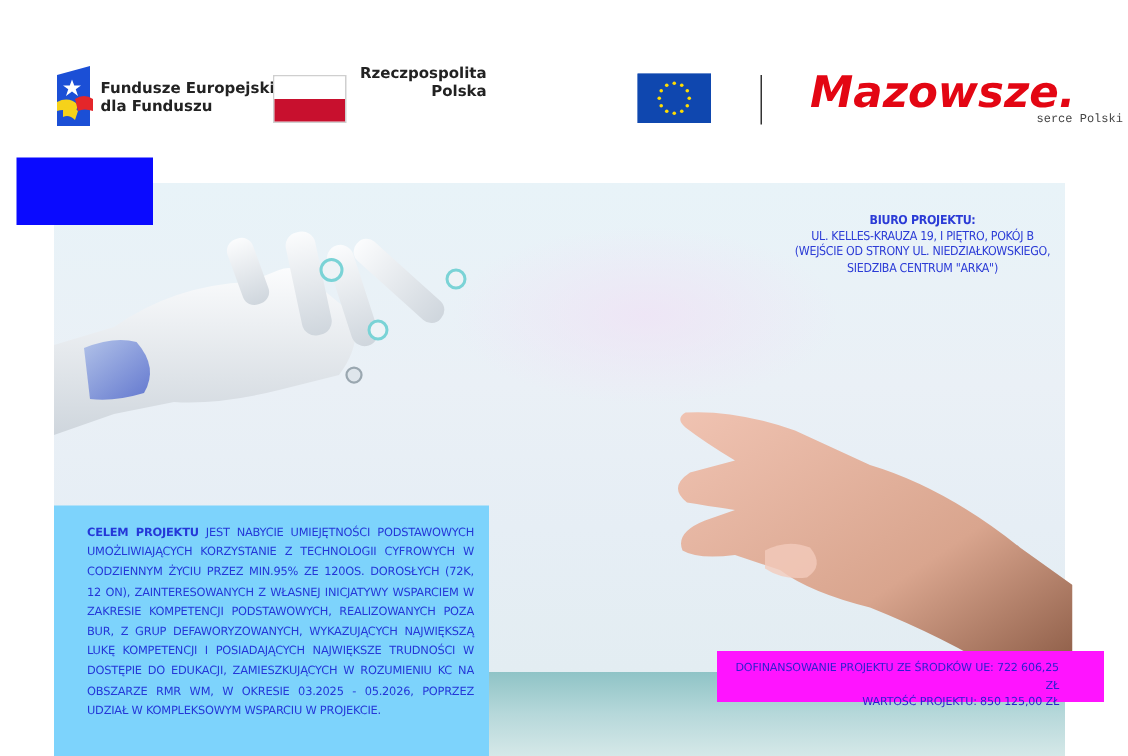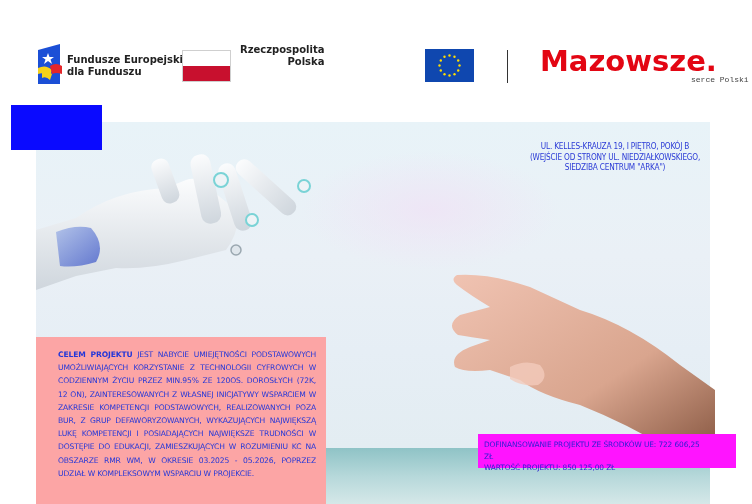--- a/index.html
+++ b/index.html
@@ -10,46 +10,46 @@
   .logo-strip { position: absolute; left: 0; top: 0; width: 752px; height: 92px; }
   .fe-logo { position: absolute; left: 38px; top: 44px; width: 24px; height: 40px; }
   .fe-text { position: absolute; left: 67px; top: 54px; font-size: 10px; line-height: 12px; color: #222; font-weight: bold; font-family: "DejaVu Sans", sans-serif; }
   .pl-flag { position: absolute; left: 182px; top: 50px; width: 49px; height: 32px; border: 1px solid #cfcfcf; }
   .pl-flag .w { height: 50%; background: #ffffff; }
   .pl-flag .r { height: 50%; background: #dc143c; background: #c8102e; }
   .pl-text { position: absolute; left: 240px; top: 44px; font-size: 10px; line-height: 12px; color: #222; font-weight: bold; font-family: "DejaVu Sans", sans-serif; text-align: right; }
   .eu-text { position: absolute; left: 318px; top: 54px; width: 100px; text-align: right; font-size: 9.5px; line-height: 12px; color: #222; font-weight: bold; font-family: "DejaVu Sans", sans-serif; }
   .eu-flag { position: absolute; left: 425px; top: 49px; width: 49px; height: 33px; background: #0f47af; }
   .divider { position: absolute; left: 507px; top: 50px; width: 1px; height: 33px; background: #333; }
-  .maz-word { position: absolute; left: 540px; top: 44px; font-size: 29px; font-weight: bold; color: #e30613; font-family: "DejaVu Sans", sans-serif; letter-spacing: 0px; }
+  .maz-word { position: absolute; left: 540px; top: 44px; font-size: 29px; font-weight: bold; color: #e30613; font-family: "DejaVu Sans", sans-serif; letter-spacing: 0px; font-style: italic; }
   .maz-sub { position: absolute; left: 652px; top: 75px; font-size: 8px; color: #444; font-family: Liberation Mono, monospace; margin-left: 39px; }
 
   .cofund { position: absolute; left: 0; top: 95px; width: 752px; text-align: center; font-size: 9px; line-height: 11px; color: #333; font-family: "DejaVu Sans", sans-serif; }
 
   
   .panel { position: absolute; left: 36px; top: 122px; width: 674px; height: 382px;
            background: linear-gradient(180deg, #e8f3f8 0%, #eaf0f6 35%, #e6eef5 60%, #e3edf2 85%, #dde9ec 100%); }
   .panel-band { position: absolute; left: 36px; top: 448px; width: 674px; height: 56px;
            background: linear-gradient(180deg, #8fc3c6 0%, #b6d8da 50%, #d5e8e8 100%); }
   .panel-glow { position: absolute; left: 300px; top: 150px; width: 260px; height: 120px;
            background: radial-gradient(ellipse at center, rgba(240,225,245,0.7) 0%, rgba(240,225,245,0) 70%); }
   .blue-block { position: absolute; left: 11px; top: 105px; width: 91px; height: 45px; background: #0a0aff; }
 
   .robot-hand { position: absolute; left: 36px; top: 150px; width: 330px; height: 180px; }
   .human-hand { position: absolute; left: 430px; top: 255px; width: 285px; height: 195px; }
 
   .office { position: absolute; left: 495px; top: 141px; width: 240px; text-align: center; color: #2b3bd6;
             font-family: "DejaVu Sans Condensed", "DejaVu Sans", sans-serif; font-size: 8.2px; line-height: 10.6px; text-transform: uppercase; letter-spacing: -0.2px; }
   .office .ttl { font-weight: bold; }
 
-  .goal-box { position: absolute; left: 36px; top: 337px; width: 290px; height: 167px; background: #fca5a5; padding: 11px 10px 0 22px; }
+  .goal-box { position: absolute; left: 36px; top: 337px; width: 290px; height: 167px; background: #7dd3fc; padding: 11px 10px 0 22px; }
   .goal-text { color: #2437d8; font-family: "DejaVu Sans", sans-serif; font-size: 7.6px; line-height: 13.2px; text-transform: uppercase; text-align: justify; letter-spacing: -0.15px; }
   .goal-text .lead { font-weight: bold; }
 
-  .fund-box { position: absolute; left: 478px; top: 434px; width: 258px; height: 34px; background: #ff14ff; padding: 5px 30px 0 6px; text-align: left;
+  .fund-box { position: absolute; left: 478px; top: 434px; width: 258px; height: 34px; background: #ff14ff; padding: 5px 30px 0 6px; text-align: right;
               color: #2a1fd0; font-family: "DejaVu Sans", sans-serif; font-size: 7.4px; line-height: 11.5px; text-transform: uppercase; letter-spacing: -0.1px; }
 </style>
 </head>
 <body>
 
 <div class="logo-strip">
   <svg class="fe-logo" viewBox="0 0 24 40">
     <polygon points="0,6 22,0 22,40 0,40" fill="#1b4fd6"></polygon>
     <polygon points="10,9 11.5,13 16,13 12.5,15.5 14,20 10,17 6,20 7.5,15.5 4,13 8.5,13" fill="#ffffff"></polygon>
     <path d="M0,24 Q8,20 14,26 L12,32 Q6,28 0,30 Z" fill="#f6d21a"></path>
@@ -131,20 +131,21 @@
       <stop offset="0" stop-color="#f0c3b2"></stop>
         <stop offset="0.6" stop-color="#d9a58e"></stop>
         <stop offset="1" stop-color="#8a5a44"></stop>
     </linearGradient>
   </defs>
   <path d="M27,20 Q60,18 100,32 L150,55 Q200,70 250,110 L285,135 L285,195 L240,195 Q200,170 150,150 Q110,140 90,125 L60,115 Q35,118 25,112 Q20,100 40,92 L60,85 Q40,82 28,80 Q15,70 30,60 L60,52 Q40,40 27,30 Q20,24 27,20 Z" fill="url(#hg)"></path>
   <path d="M80,112 Q95,104 110,110 Q120,122 108,130 Q92,132 80,124 Z" fill="#f3cbbb" opacity="0.8"></path>
 </svg>
 
 <div class="office">
+  <div class="ttl">Biuro projektu:</div>
   <div>ul. Kelles-Krauza 19, I piętro, pokój B</div>
   <div>(wejście od strony ul. Niedziałkowskiego,</div>
   <div>siedziba Centrum "Arka")</div>
 </div>
 
 <div class="goal-box">
   <p class="goal-text"><span class="lead">Celem projektu</span><span> jest nabycie umiejętności podstawowych umożliwiających korzystanie z technologii cyfrowych w codziennym życiu przez min.95% ze 120os. dorosłych (72K, 12 On), zainteresowanych z własnej inicjatywy wsparciem w zakresie kompetencji podstawowych, realizowanych poza BUR, z grup defaworyzowanych, wykazujących największą lukę kompetencji i posiadających największe trudności w dostępie do edukacji, zamieszkujących w rozumieniu KC na obszarze RMR WM, w okresie 03.2025 - 05.2026, poprzez udział w kompleksowym wsparciu w projekcie.</span></p>
 </div>
 
 <div class="fund-box">

